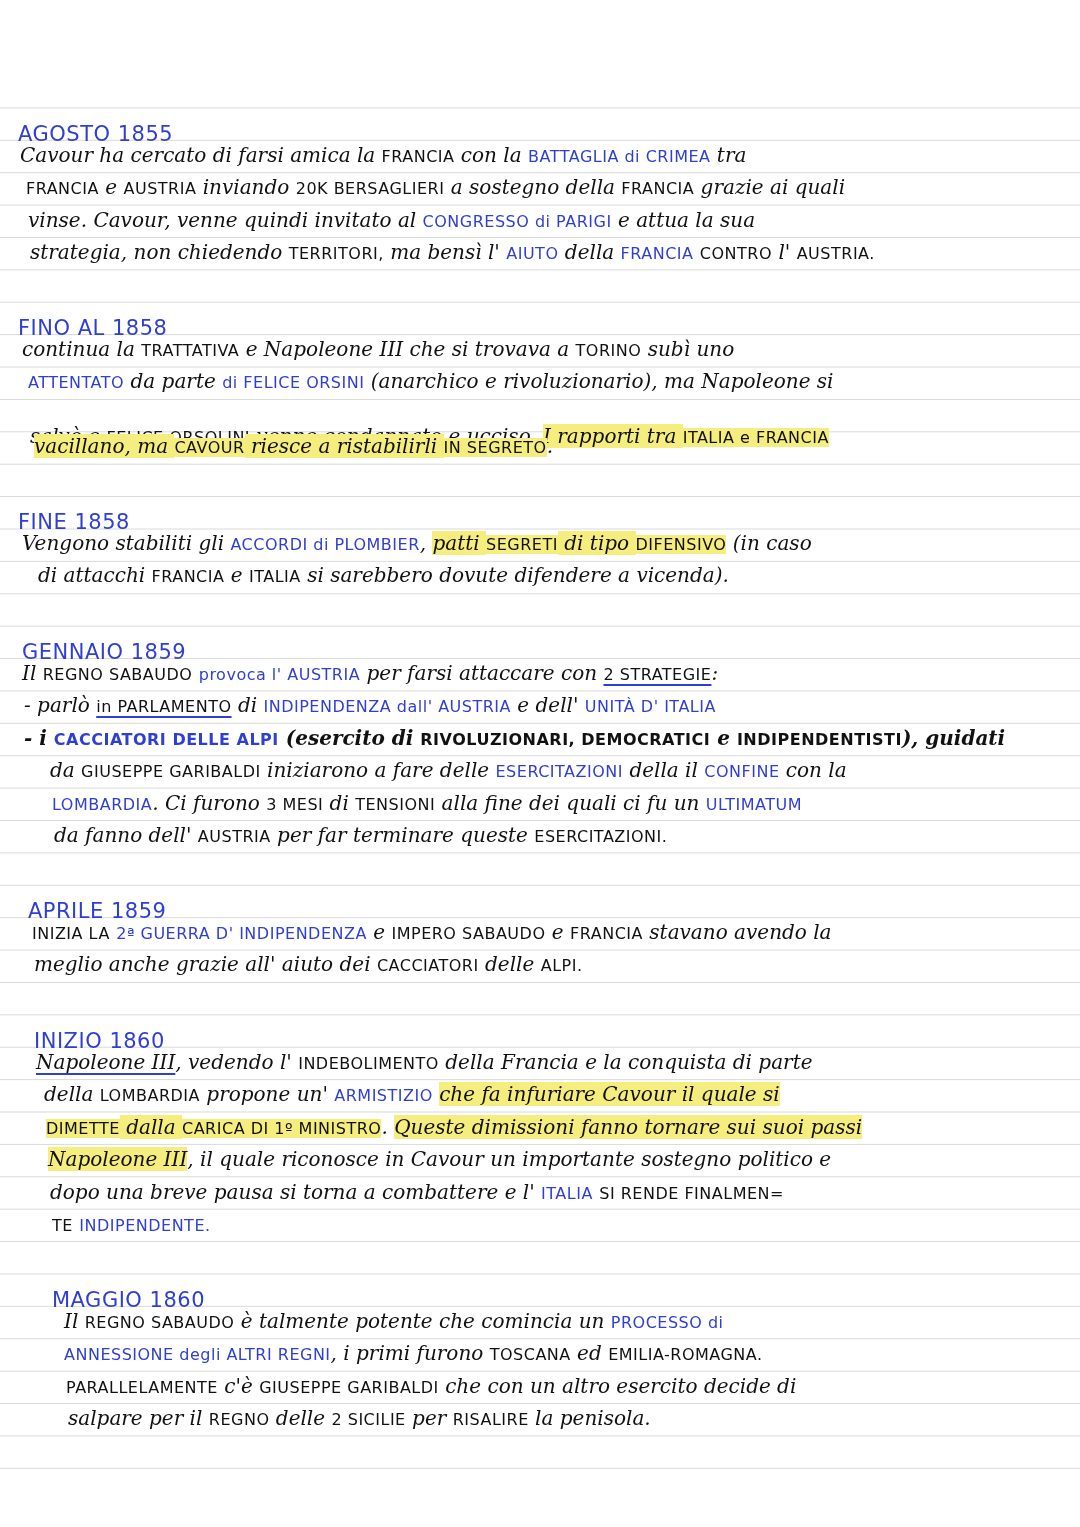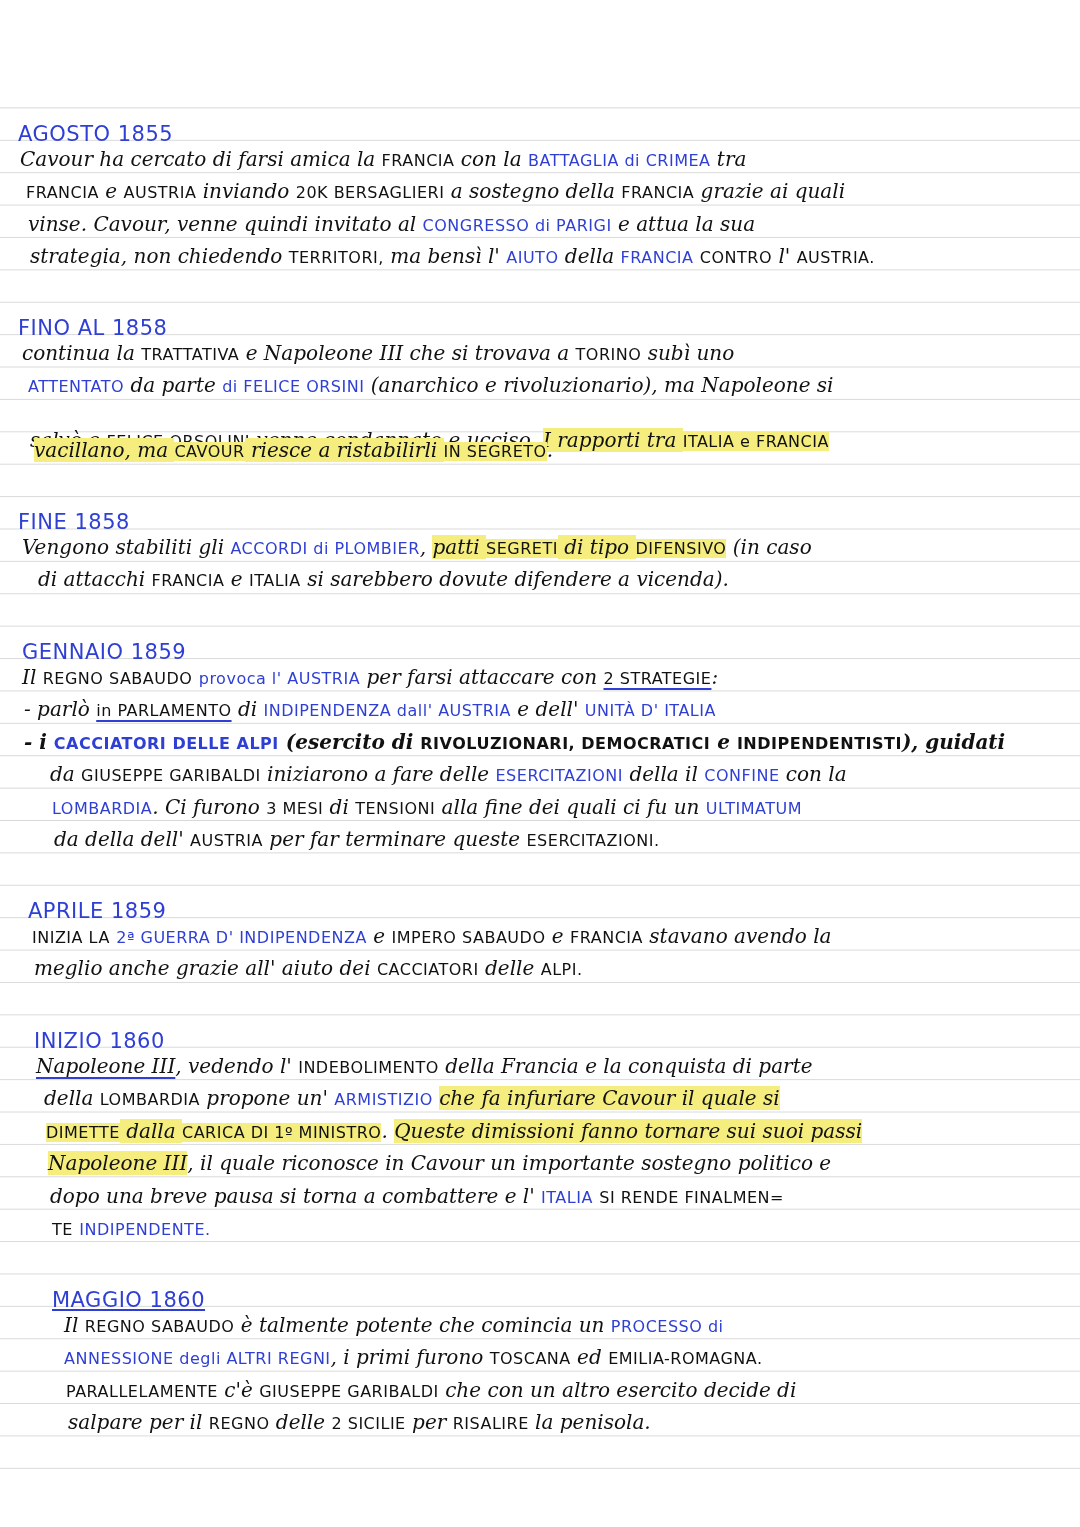--- a/index.html
+++ b/index.html
@@ -24,21 +24,21 @@
   .mask-bottom { position: absolute; left: 0; top: 1469px; width: 1080px; height: 58px; background: #fff; }
   .heading {
     position: absolute;
     font-family: "DejaVu Sans", sans-serif;
     font-size: 21px; letter-spacing: 0.5px;
     color: #2f3fd4;
     white-space: nowrap;
   }
   .line {
     position: absolute;
-    height: 32px; line-height: 32px;
+    height: 32px; line-height: 24px;
     font-family: "DejaVu Serif", serif;
     font-style: italic;
     font-size: 20px;
     color: #111111;
     white-space: nowrap;
   }
   .seg { }
   .seg.blue { color: #2f3fd4; font-style: normal; font-family: "DejaVu Sans", sans-serif; font-size: 16px; letter-spacing: 0.5px; }
   .seg.caps { font-style: normal; font-family: "DejaVu Sans", sans-serif; font-size: 16px; letter-spacing: 0.5px; }
   .seg.hl { background: #f5ee7e; }
@@ -64,29 +64,29 @@
     <div class="line" style="left: 34px; top: 434.2px;"><span class="seg hl">vacillano, ma </span><span class="seg caps hl">CAVOUR</span><span class="seg hl"> riesce a ristabilirli </span><span class="seg caps hl">IN SEGRETO</span><span class="seg ">.</span></div>
     <div class="heading" style="left: 18px; top: 510px;">FINE 1858</div>
     <div class="line" style="left: 22px; top: 531px;"><span class="seg ">Vengono stabiliti gli </span><span class="seg blue">ACCORDI di PLOMBIER</span><span class="seg ">, </span><span class="seg hl">patti </span><span class="seg caps hl">SEGRETI</span><span class="seg hl"> di tipo </span><span class="seg caps hl">DIFENSIVO</span><span class="seg "> (in caso</span></div>
     <div class="line" style="left: 38px; top: 563.4px;"><span class="seg ">di attacchi </span><span class="seg caps">FRANCIA</span><span class="seg "> e </span><span class="seg caps">ITALIA</span><span class="seg "> si sarebbero dovute difendere a vicenda).</span></div>
     <div class="heading" style="left: 22px; top: 640px;">GENNAIO 1859</div>
     <div class="line" style="left: 22px; top: 661px;"><span class="seg ">Il </span><span class="seg caps">REGNO SABAUDO</span><span class="seg "> </span><span class="seg blue">provoca l' AUSTRIA</span><span class="seg "> per farsi attaccare con </span><span class="seg caps ul">2 STRATEGIE</span><span class="seg ">:</span></div>
     <div class="line" style="left: 24px; top: 693.4px;"><span class="seg ">- parlò </span><span class="seg caps ul">in PARLAMENTO</span><span class="seg "> di </span><span class="seg blue">INDIPENDENZA dall' AUSTRIA</span><span class="seg "> e dell' </span><span class="seg blue">UNITÀ D' ITALIA</span></div>
     <div class="line" style="left: 24px; top: 725.8px; font-weight: bold;"><span class="seg ">- i </span><span class="seg blue">CACCIATORI DELLE ALPI</span><span class="seg "> (esercito di </span><span class="seg caps">RIVOLUZIONARI, DEMOCRATICI</span><span class="seg "> e </span><span class="seg caps">INDIPENDENTISTI</span><span class="seg ">), guidati</span></div>
     <div class="line" style="left: 50px; top: 758.2px;"><span class="seg ">da </span><span class="seg caps">GIUSEPPE GARIBALDI</span><span class="seg "> iniziarono a fare delle </span><span class="seg blue">ESERCITAZIONI</span><span class="seg "> della il </span><span class="seg blue">CONFINE</span><span class="seg "> con la</span></div>
     <div class="line" style="left: 52px; top: 790.6px;"><span class="seg blue">LOMBARDIA</span><span class="seg ">. Ci furono </span><span class="seg caps">3 MESI</span><span class="seg "> di </span><span class="seg caps">TENSIONI</span><span class="seg "> alla fine dei quali ci fu un </span><span class="seg blue">ULTIMATUM</span></div>
-    <div class="line" style="left: 54px; top: 823px;"><span class="seg ">da della dell' </span><span class="seg caps">AUSTRIA</span><span class="seg "> per far terminare queste </span><span class="seg caps">ESERCITAZIONI.</span></div>
+    <div class="line" style="left: 54px; top: 823px;"><span class="seg ">da fanno dell' </span><span class="seg caps">AUSTRIA</span><span class="seg "> per far terminare queste </span><span class="seg caps">ESERCITAZIONI.</span></div>
     <div class="heading" style="left: 28px; top: 899px;">APRILE 1859</div>
     <div class="line" style="left: 32px; top: 920px;"><span class="seg caps">INIZIA LA</span><span class="seg "> </span><span class="seg blue">2ª GUERRA D' INDIPENDENZA</span><span class="seg "> e </span><span class="seg caps">IMPERO SABAUDO</span><span class="seg "> e </span><span class="seg caps">FRANCIA</span><span class="seg "> stavano avendo la</span></div>
     <div class="line" style="left: 34px; top: 952.4px;"><span class="seg ">meglio anche grazie all' aiuto dei </span><span class="seg caps">CACCIATORI</span><span class="seg "> delle </span><span class="seg caps">ALPI.</span></div>
     <div class="heading" style="left: 34px; top: 1029px;">INIZIO 1860</div>
     <div class="line" style="left: 36px; top: 1050px; text-align: center;"><span class="seg ul">Napoleone III</span><span class="seg ">, vedendo l' </span><span class="seg caps">INDEBOLIMENTO</span><span class="seg "> della Francia e la conquista di parte</span></div>
     <div class="line" style="left: 44px; top: 1082.4px;"><span class="seg ">della </span><span class="seg caps">LOMBARDIA</span><span class="seg "> propone un' </span><span class="seg blue">ARMISTIZIO</span><span class="seg "> </span><span class="seg hl">che fa infuriare Cavour il quale si</span></div>
     <div class="line" style="left: 46px; top: 1114.8px;"><span class="seg caps hl">DIMETTE</span><span class="seg hl"> dalla </span><span class="seg caps hl">CARICA DI 1º MINISTRO</span><span class="seg ">. </span><span class="seg hl">Queste dimissioni fanno tornare sui suoi passi</span></div>
     <div class="line" style="left: 48px; top: 1147.2px;"><span class="seg hl">Napoleone III</span><span class="seg ">, il quale riconosce in Cavour un importante sostegno politico e</span></div>
     <div class="line" style="left: 50px; top: 1179.6px;"><span class="seg ">dopo una breve pausa si torna a combattere e l' </span><span class="seg blue">ITALIA</span><span class="seg "> </span><span class="seg caps">SI RENDE FINALMEN=</span></div>
     <div class="line" style="left: 52px; top: 1212px; text-align: right;"><span class="seg caps">TE</span><span class="seg ">   </span><span class="seg blue">INDIPENDENTE.</span></div>
-    <div class="heading" style="left: 52px; top: 1288px; text-decoration: underline;">MAGGIO 1860</div>
+    <div class="heading" style="left: 52px; top: 1288px;">MAGGIO 1860</div>
     <div class="line" style="left: 64px; top: 1309px;"><span class="seg ">Il </span><span class="seg caps">REGNO SABAUDO</span><span class="seg "> è talmente potente che comincia un </span><span class="seg blue">PROCESSO di</span></div>
     <div class="line" style="left: 64px; top: 1341.4px;"><span class="seg blue">ANNESSIONE degli ALTRI REGNI</span><span class="seg ">, i primi furono </span><span class="seg caps">TOSCANA</span><span class="seg "> ed </span><span class="seg caps">EMILIA-ROMAGNA.</span></div>
     <div class="line" style="left: 66px; top: 1373.8px;"><span class="seg caps">PARALLELAMENTE</span><span class="seg "> c'è </span><span class="seg caps">GIUSEPPE GARIBALDI</span><span class="seg "> che con un altro esercito decide di</span></div>
     <div class="line" style="left: 68px; top: 1406.2px;"><span class="seg ">salpare per il </span><span class="seg caps">REGNO</span><span class="seg "> delle </span><span class="seg caps">2 SICILIE</span><span class="seg "> per </span><span class="seg caps">RISALIRE</span><span class="seg "> la penisola.</span></div>
   </div>
 
 </body></html>

